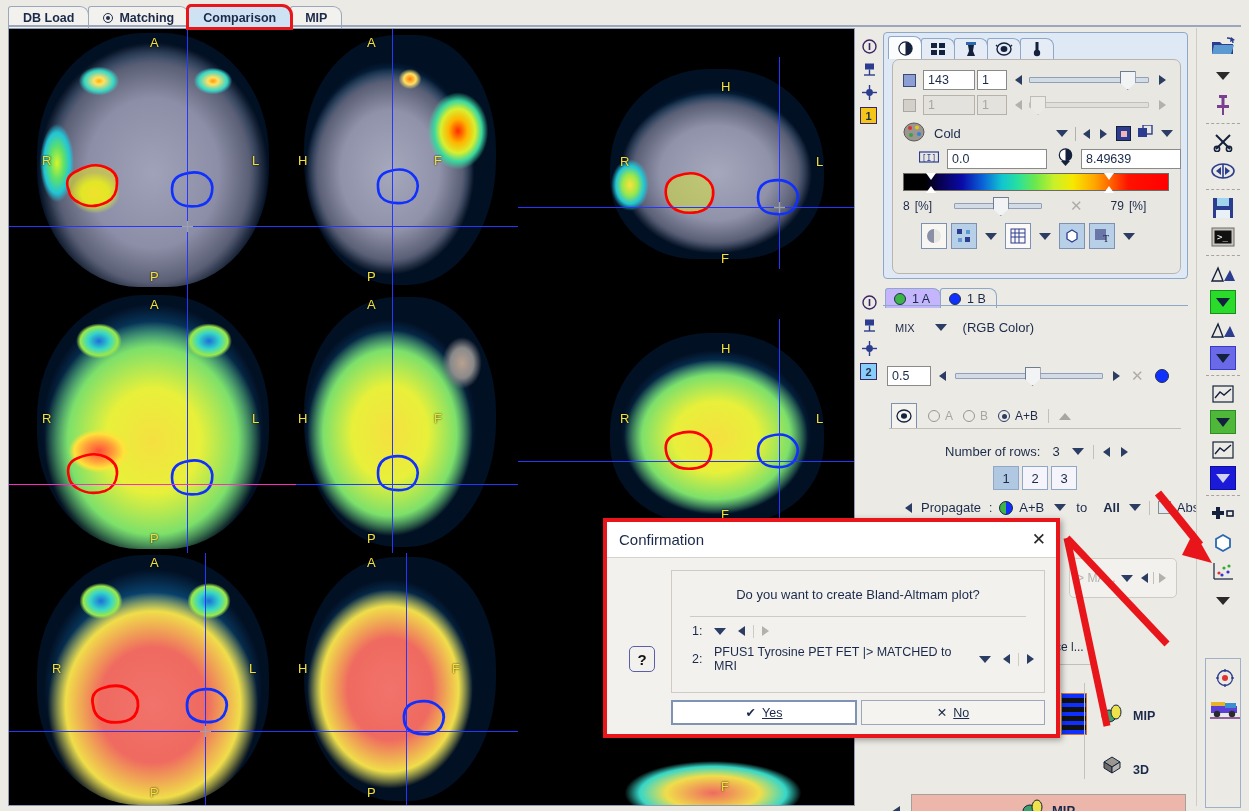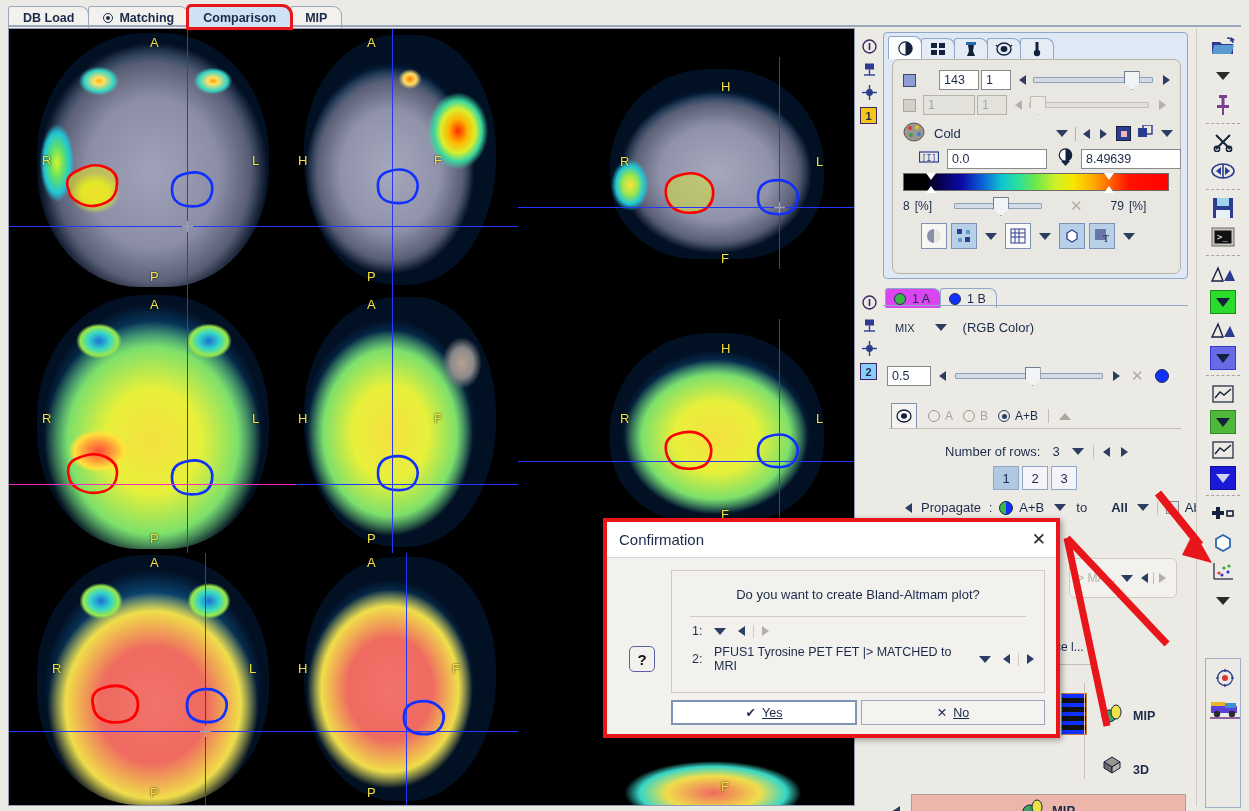--- a/index.html
+++ b/index.html
@@ -144,21 +144,21 @@
     display: flex; align-items: center; justify-content: center;
   }
   .tbtn.on { background: #b8cfe8; }
 
   .ab-tabs { position: absolute; left: 2px; top: 258px; display: flex; align-items: flex-end; height: 22px; }
   .abtab {
     height: 20px; padding: 0 10px 0 8px; display: flex; align-items: center; gap: 6px;
     background: #eceae4; border: 1px solid #8fa8c8; border-bottom: none; border-radius: 3px 8px 0 0;
     font-size: 12.5px; margin-right: -1px;
   }
-  .abtab.sel { background: #d946ef; text-align: center; }
+  .abtab.sel { background: #c4b5fd; text-align: center; }
   .dot { width: 12px; height: 12px; border-radius: 50%; border: 1px solid #21304d; display: inline-block; }
   .hrule { position: absolute; height: 1px; background: #c2bfb8; }
 
   .radio { width: 12px; height: 12px; border: 1.5px solid #9a9690; border-radius: 50%; display:inline-block; position: relative; }
   .radio.on { border-color: #2c3d63; }
   .radio.on::after { content:''; position:absolute; left:2.5px; top:2.5px; width:5px;height:5px;border-radius:50%;background:#2c3d63; }
   .chk { width: 13px; height: 13px; border: 1px solid #8e8a84; background: #dfe9f5; display:inline-block; position: relative; }
 
   .numbtn {
     width: 26px; height: 24px; border: 1px solid #8fa8c8; background: #f6f4fb;
@@ -553,21 +553,21 @@
               <rect x="3.5" y="1" width="3" height="9" fill="#14213d"></rect>
               <circle cx="5" cy="12" r="3.2" fill="#14213d"></circle>
             </svg>
         </div>
       </div>
 
       <div class="inner-card">
 
         <div class="row" style="left:10px;top:10px;">
           <div style="width:13px;height:13px;background:#8c9ed4;border:1px solid #3b4a72;"></div>
-          <div class="txtfield" style="width:40px;margin-left:23px;">143</div>
+          <div class="txtfield" style="width:52px;margin-left:7px;">143</div>
           <div class="txtfield" style="width:30px;margin-left:2px;">1</div>
           <div class="arrow-l" style="margin-left:8px;"></div>
           <div class="slidetrack" style="width:120px;margin-left:7px;">
             <div class="thumb" style="left:76%;"></div>
           </div>
           <div class="arrow-r" style="margin-left:10px;"></div>
         </div>
 
         <div class="row" style="left:10px;top:35px;">
           <div style="width:13px;height:13px;background:#d3d0ca;border:1px solid #aaa6a0;"></div>
@@ -749,21 +749,21 @@
     </div>
 
     <div class="row" style="left:22px;top:472px;">
       <span class="arrow-l"></span>
       <span style="margin-left:9px;font-size:13px;">Propagate</span>
       <span style="margin-left:8px;">:</span>
       <span style="margin-left:7px;width:14px;height:14px;border-radius:50%;background:linear-gradient(to right,#3cb44a 50%,#1030ff 50%);border:1px solid #14213d;display:inline-block;"></span>
       <span style="margin-left:6px;font-size:13px;">A+B</span>
       <span class="arrow-d" style="margin-left:10px;"></span>
       <span style="margin-left:10px;font-size:13px;">to</span>
-      <span style="margin-left:24px;font-size:13px;font-weight:bold;">All</span>
+      <span style="margin-left:16px;font-size:13px;font-weight:bold;">All</span>
       <span class="arrow-d" style="margin-left:9px;"></span>
       <span style="width:1px;height:14px;background:#c3c0b9;margin:0 8px;"></span>
       <span class="chk"></span>
       <span style="margin-left:6px;font-size:13px;">Abs</span>
     </div>
 
     <div class="row" style="left:22px;top:495px;">
       <span class="dot" style="background:#3cb44a;width:13px;height:13px;"></span>
       <span style="margin-left:8px;font-size:13px;">A</span>
     </div>

